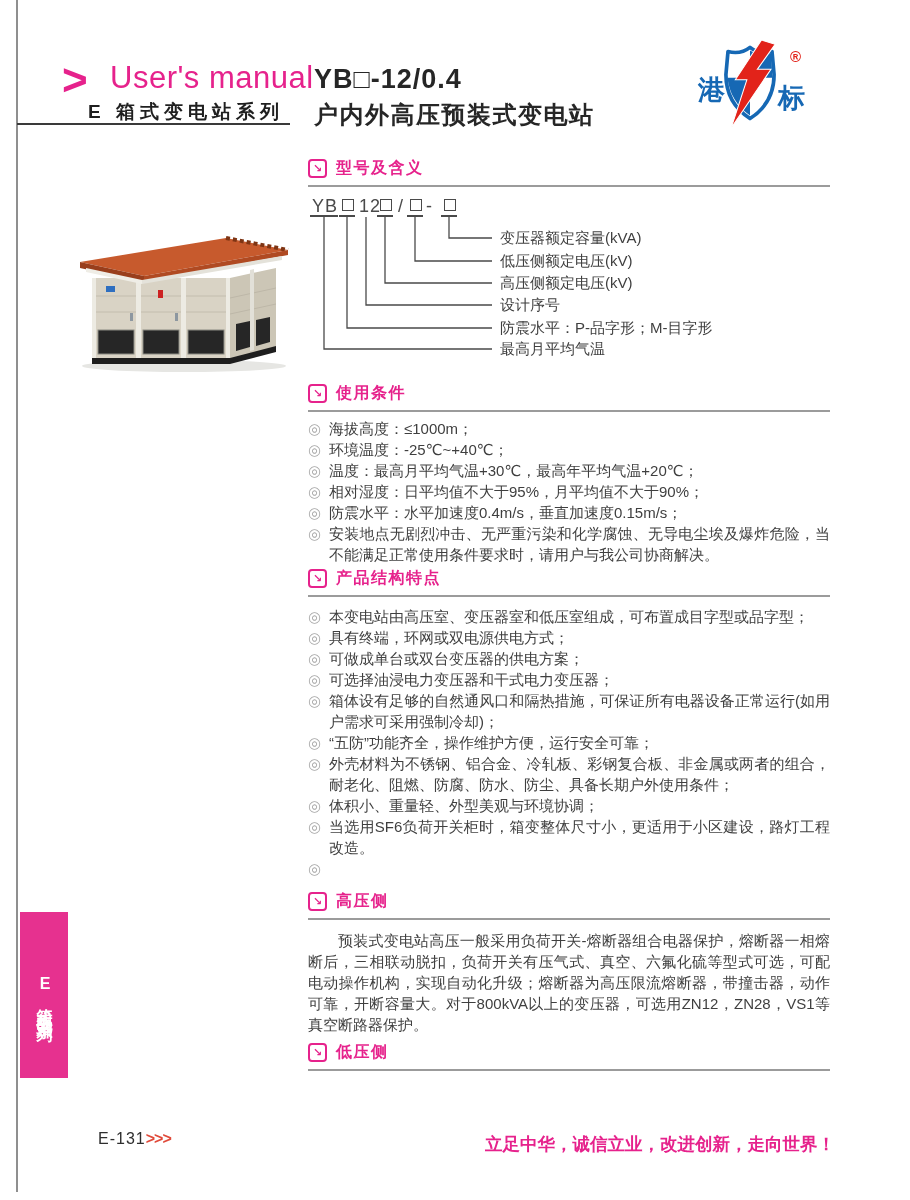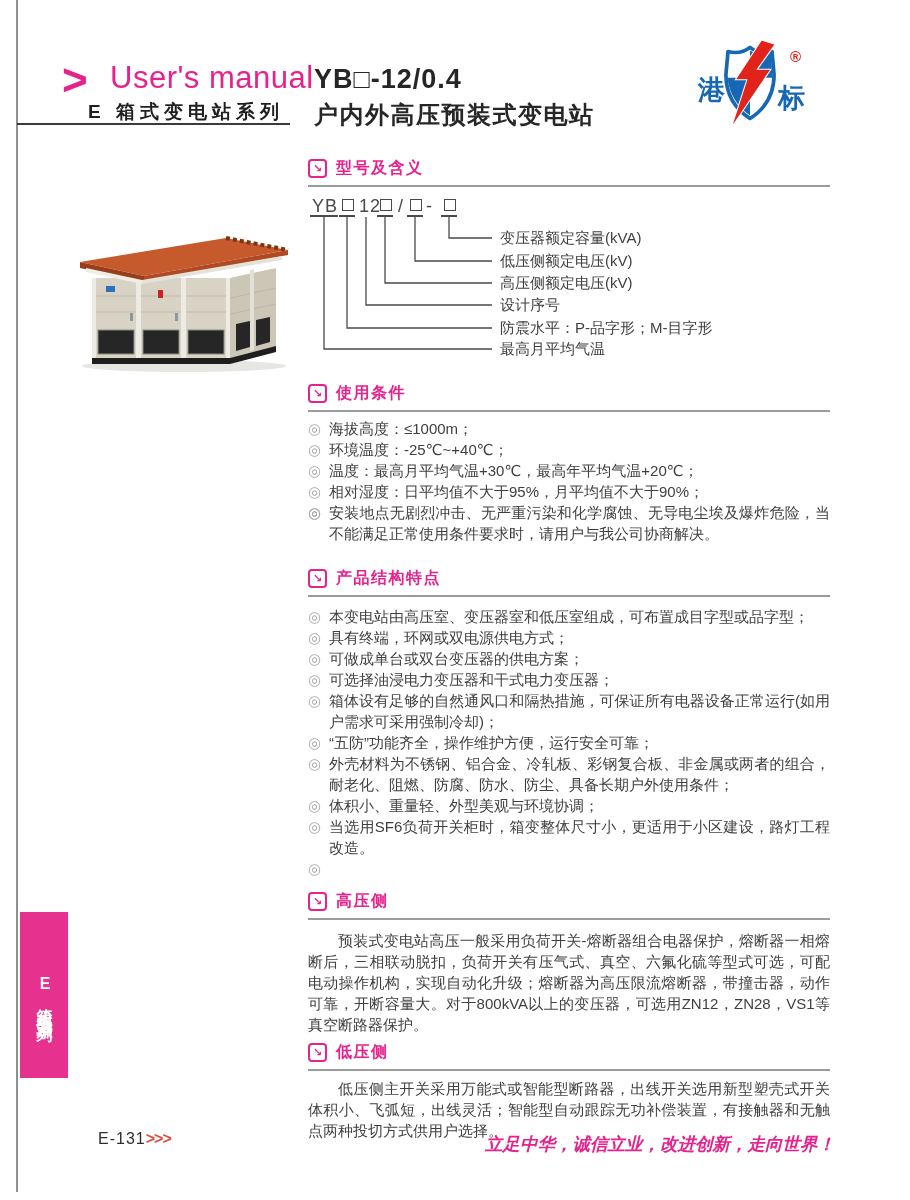--- a/index.html
+++ b/index.html
@@ -49,21 +49,21 @@
 
   
   .side-tab{position:absolute;left:20px;top:912px;width:48px;height:166px;background:#e6318f;
             display:flex;align-items:center;justify-content:center;}
   .side-tab span{writing-mode:vertical-rl;text-orientation:upright;color:#fff;font-size:16px;
                  font-weight:700;letter-spacing:3px;}
 
   
   .pagenum{position:absolute;left:98px;top:1130px;font-size:16px;color:#2e2e2e;letter-spacing:1px;}
   .pagenum .arrows{color:#e04a3a;font-weight:700;letter-spacing:-1px;}
-  .slogan{position:absolute;right:75px;top:1132px;font-size:17.5px;font-weight:700;font-style:italic;color:#e6228c;}
+  .slogan{position:absolute;right:75px;top:1132px;font-size:17.5px;font-weight:700;color:#e6228c;}
 </style>
 </head>
 <body>
 
 <div class="page">
   <div class="vline"></div>
 
   <div class="chev">&gt;</div>
   <div class="brand">User's manual</div>
   <div class="series">E 箱式变电站系列</div>
@@ -167,21 +167,21 @@
       <span class="sec-title">使用条件</span>
     </div>
     <div class="sec-rule"></div>
   </div>
   <div class="sec" style="top:418px">
     <ul class="blist">
       <li><span class="bullet">◎</span><span>海拔高度：≤1000m；</span></li>
       <li><span class="bullet">◎</span><span>环境温度：-25℃~+40℃；</span></li>
       <li><span class="bullet">◎</span><span>温度：最高月平均气温+30℃，最高年平均气温+20℃；</span></li>
       <li><span class="bullet">◎</span><span>相对湿度：日平均值不大于95%，月平均值不大于90%；</span></li>
-      <li><span class="bullet">◎</span></li>
+      <li><span class="bullet">◎</span><span>防震水平：水平加速度0.4m/s，垂直加速度0.15m/s；</span></li>
       <li><span class="bullet">◎</span><span>安装地点无剧烈冲击、无严重污染和化学腐蚀、无导电尘埃及爆炸危险，当不能满足正常使用条件要求时，请用户与我公司协商解决。</span></li>
     </ul>
   </div>
 
   <div class="sec" style="top:568px">
     <div class="sec-head">
       <span class="sec-icon">↘</span>
       <span class="sec-title">产品结构特点</span>
     </div>
     <div class="sec-rule"></div>
@@ -212,23 +212,20 @@
     <p class="body">预装式变电站高压一般采用负荷开关-熔断器组合电器保护，熔断器一相熔断后，三相联动脱扣，负荷开关有压气式、真空、六氟化硫等型式可选，可配电动操作机构，实现自动化升级；熔断器为高压限流熔断器，带撞击器，动作可靠，开断容量大。对于800kVA以上的变压器，可选用ZN12，ZN28，VS1等真空断路器保护。</p>
   </div>
 
   <div class="sec" style="top:1042px">
     <div class="sec-head">
       <span class="sec-icon">↘</span>
       <span class="sec-title">低压侧</span>
     </div>
     <div class="sec-rule"></div>
   </div>
-  <div class="sec" style="top:1078px">
-    <p class="body">低压侧主开关采用万能式或智能型断路器，出线开关选用新型塑壳式开关体积小、飞弧短，出线灵活；智能型自动跟踪无功补偿装置，有接触器和无触点两种投切方式供用户选择。</p>
-  </div>
 
   <div class="side-tab">
     <span>E箱式变电站系列</span>
   </div>
 
   <div class="pagenum">
     <span>E-131</span><span class="arrows">&gt;&gt;&gt;</span>
   </div>
   <div class="slogan">立足中华，诚信立业，改进创新，走向世界！</div>
 </div>

